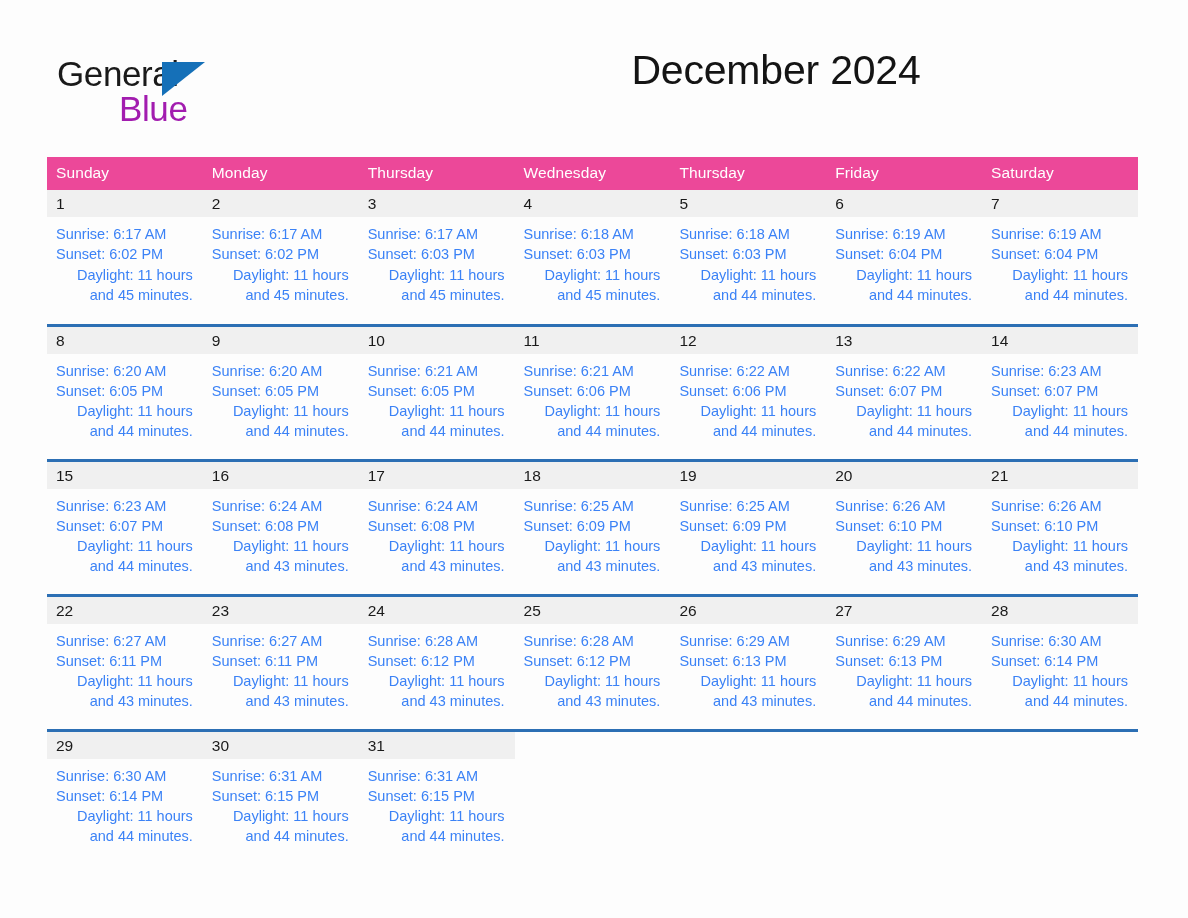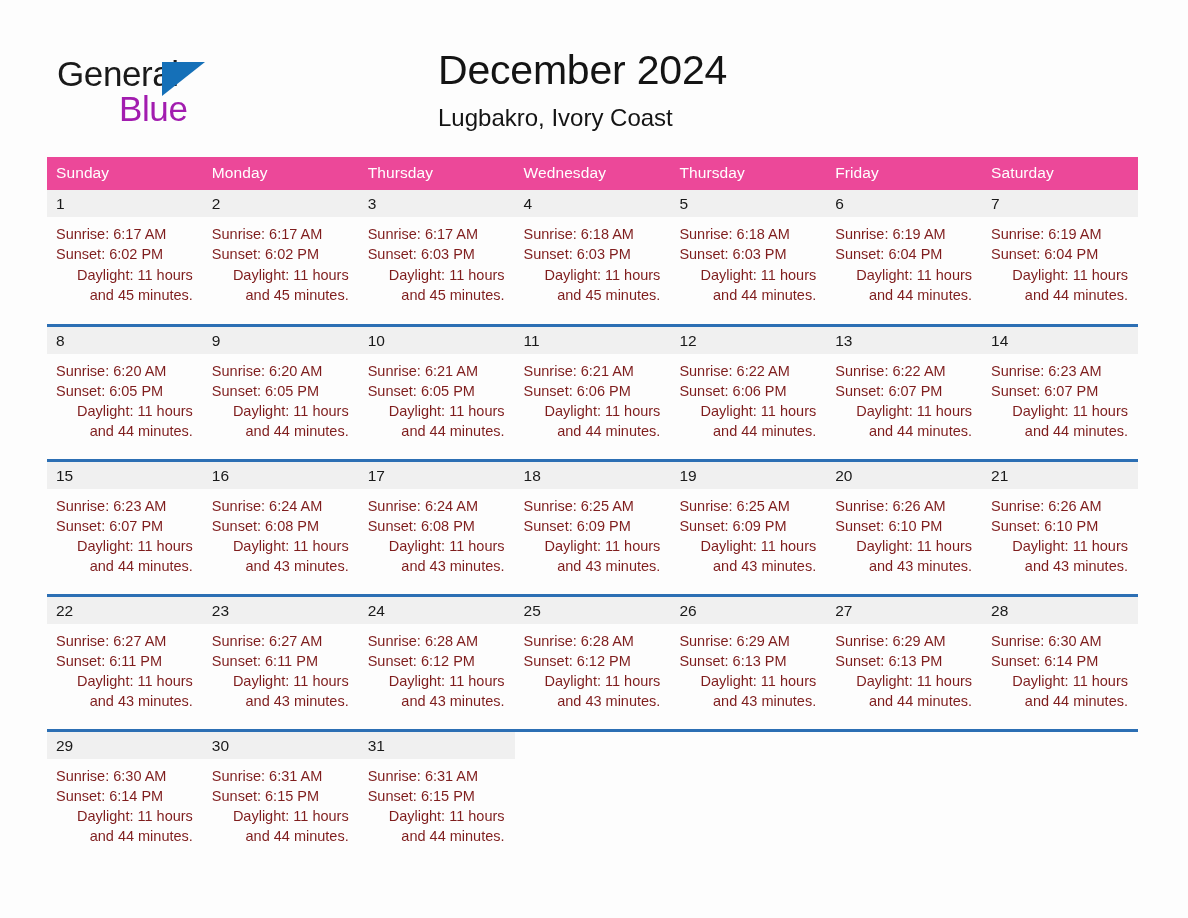--- a/index.html
+++ b/index.html
@@ -48,22 +48,22 @@
   .brand-blue {
     position: absolute;
     left: 62px; top: 35px;
     font-size: 35px;
     letter-spacing: -0.4px;
     color: #a21caf;
     line-height: 40px;
   }
   .title-block {
     position: absolute;
-    right: 0; top: 0;
-    text-align: left;
+    right: 12px; top: 0;
+    text-align: center;
     width: 700px;
   }
   .month-year {
     font-size: 41px;
     color: #141414;
     line-height: 52px;
     letter-spacing: -0.2px;
     white-space: nowrap;
   }
   .location {
@@ -116,41 +116,40 @@
     padding: 5px 0 6px 9px;
     height: 27px;
     line-height: 17px;
   }
   td.empty .daynum { background: #f0f0f0; }
   td.blank .daynum { background: transparent; }
   .info {
     padding: 7px 10px 0 9px;
     font-size: 14.5px;
     line-height: 20.3px;
-    color: #7f1d1d;
+    color: #3b82f6;
   }
   .info div { white-space: nowrap; }
   .info .dl { white-space: normal; text-align: right; }
 </style>
 </head>
 <body>
 
 <div id="page">
 
   <div class="top-bar">
 
     <div class="brand">
       <span class="brand-general">General</span>
       <span class="brand-tri"></span>
       <span class="brand-blue">Blue</span>
     </div>
 
     <div class="title-block">
       <div class="month-year">December 2024</div>
-      <div class="location">Lugbakro, Ivory Coast</div>
     </div>
 
   </div>
 
   <div class="calendar">
     <table class="cal">
       <thead>
         <tr id="hdr-row">
             <th>Sunday</th>
             <th>Monday</th>

